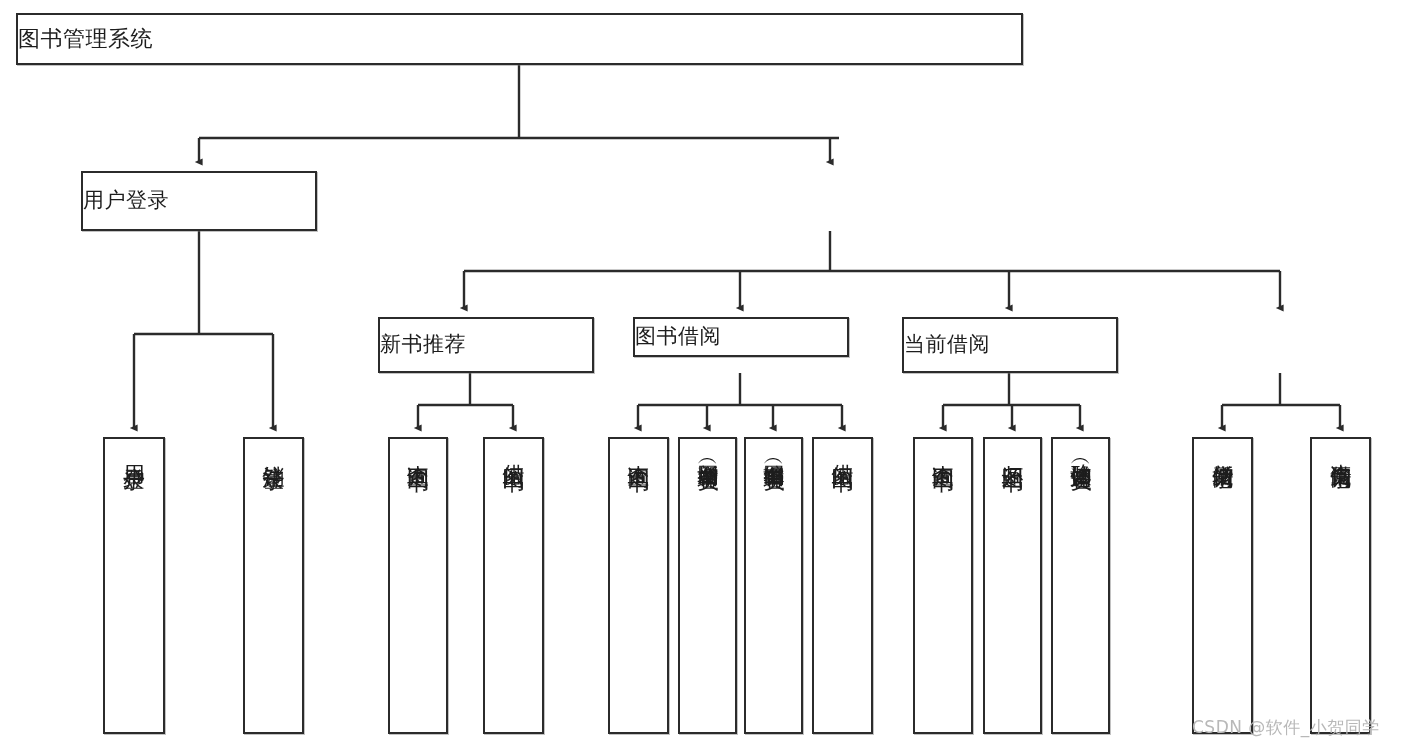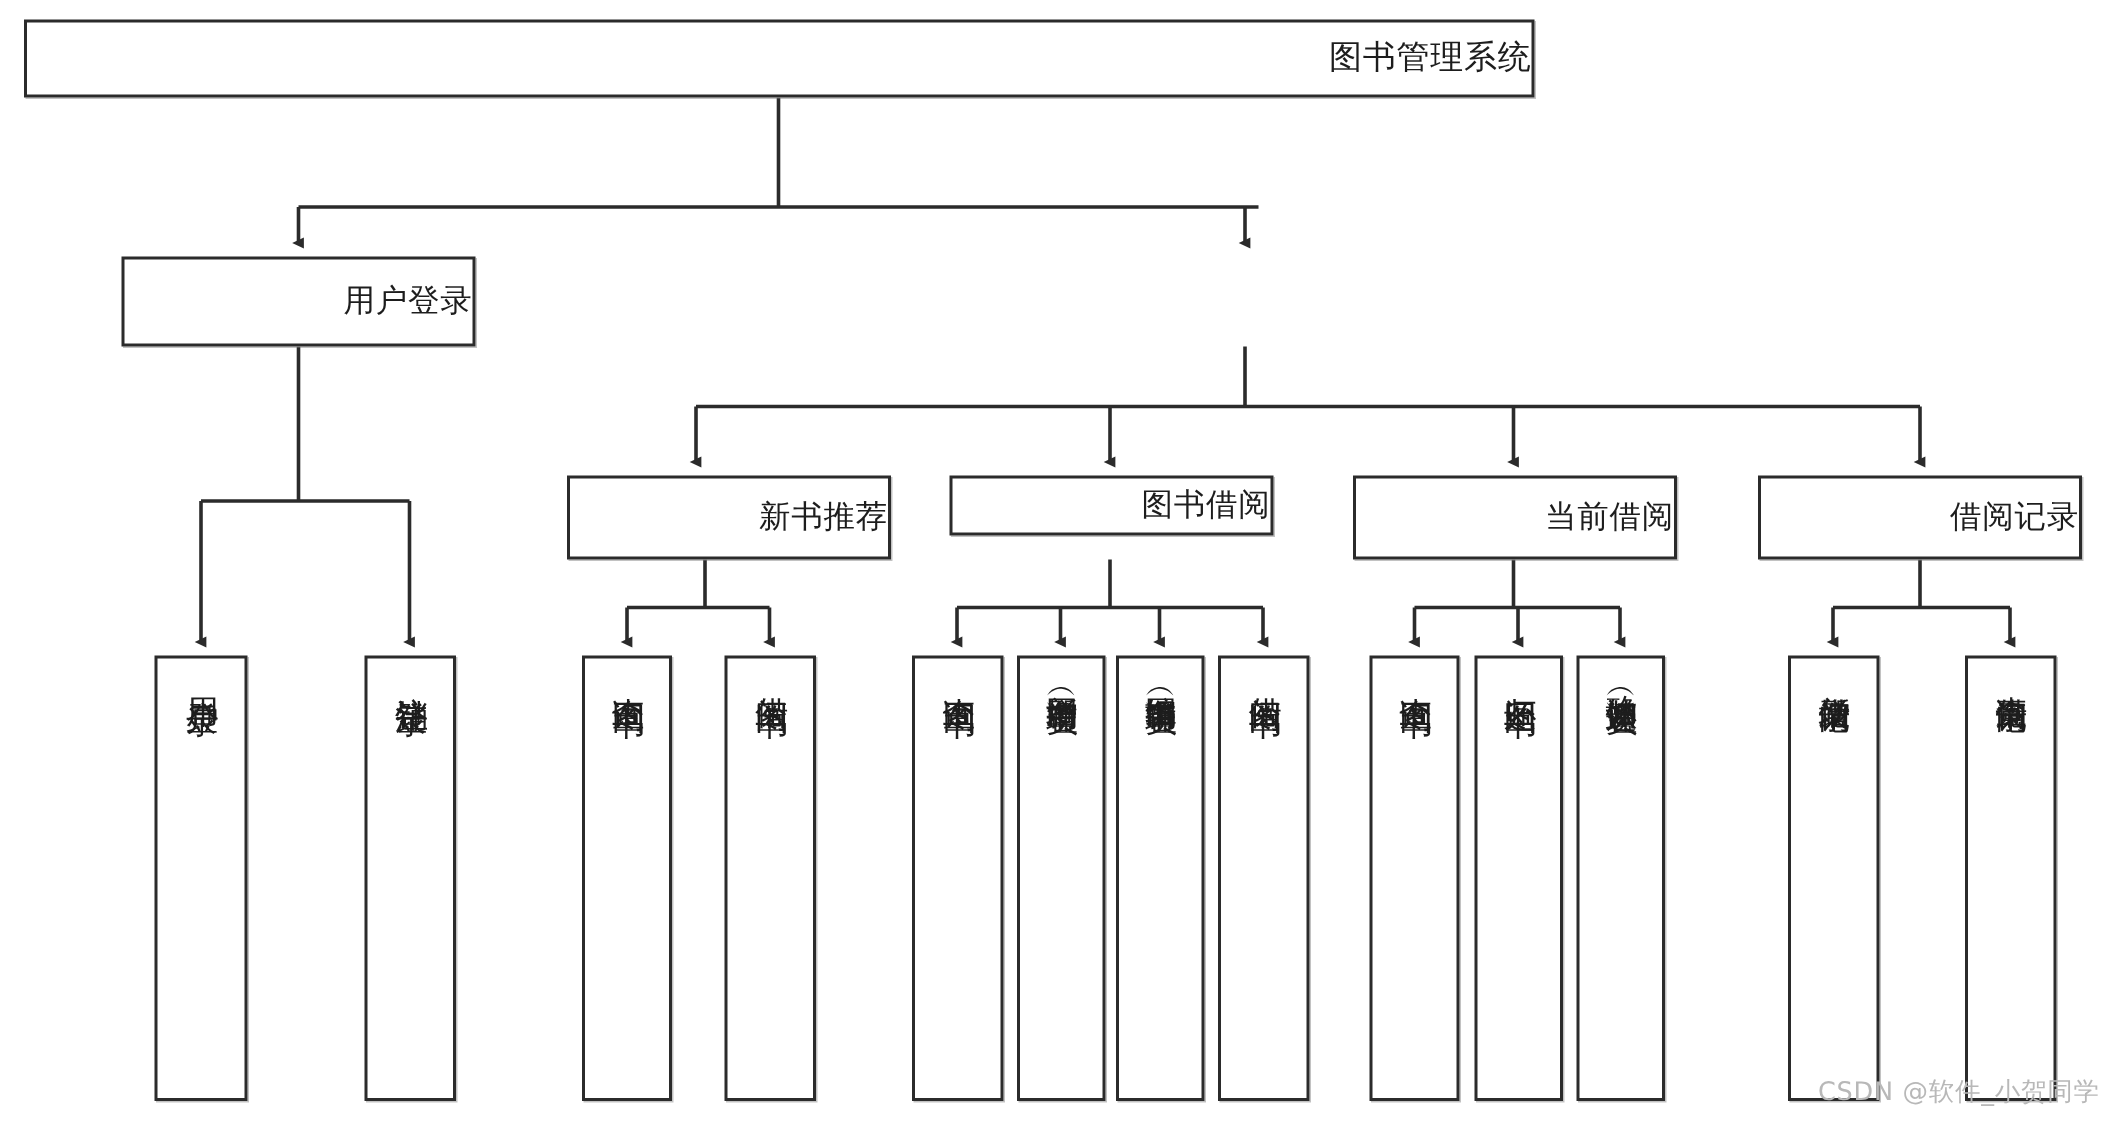--- a/index.html
+++ b/index.html
@@ -26,21 +26,21 @@
     height: 747px;
     pointer-events: none;
   }
   .node {
     position: absolute;
     box-sizing: border-box;
     border: 2px solid #2b2b2b;
     background: #ffffff;
     display: flex;
     align-items: center;
-    justify-content: flex-end;
+    justify-content: flex-start;
     box-shadow: 1px 1px 0 rgba(120,120,120,0.45);
   }
   .node-label {
     color: #1d1d1d;
     line-height: 1.12;
     text-align: center;
     white-space: pre-line;
     user-select: none;
   }
   .node.horizontal .node-label {
@@ -67,21 +67,20 @@
     font-size: 21px;
     letter-spacing: 1px;
   }
   .watermark {
     position: absolute;
     color: #b8b8b8;
     font-size: 17px;
     letter-spacing: 0.5px;
     white-space: nowrap;
     user-select: none;
-    padding-left: 20px;
   }
 </style>
 </head>
 <body>
 
 <div id="diagram-root">
 
   <svg class="connector-layer" viewBox="0 0 1405 747">
     <defs>
       <marker id="arrowhead" markerWidth="9" markerHeight="9" refX="4.2" refY="4.2" orient="auto" markerUnits="userSpaceOnUse">
@@ -154,23 +153,20 @@
 
   <div class="node horizontal" style="left: 378px; top: 317px; width: 216px; height: 56px;">
     <span class="node-label">新书推荐</span>
   </div>
   <div class="node horizontal" style="left: 633px; top: 317px; width: 216px; height: 40px;">
     <span class="node-label">图书借阅</span>
   </div>
   <div class="node horizontal" style="left: 902px; top: 317px; width: 216px; height: 56px;">
     <span class="node-label">当前借阅</span>
   </div>
-  <div class="node horizontal" style="left: 1172px; top: 317px; width: 216px; height: 56px;">
-    <span class="node-label">借阅记录</span>
-  </div>
 
   <div class="node vertical" style="left: 103px; top: 437px; width: 62px; height: 297px;">
     <span class="node-label">用户登录</span>
   </div>
   <div class="node vertical" style="left: 243px; top: 437px; width: 61px; height: 297px;">
     <span class="node-label">注销登录</span>
   </div>
   <div class="node vertical" style="left: 388px; top: 437px; width: 60px; height: 297px;">
     <span class="node-label">查询图书</span>
   </div>

